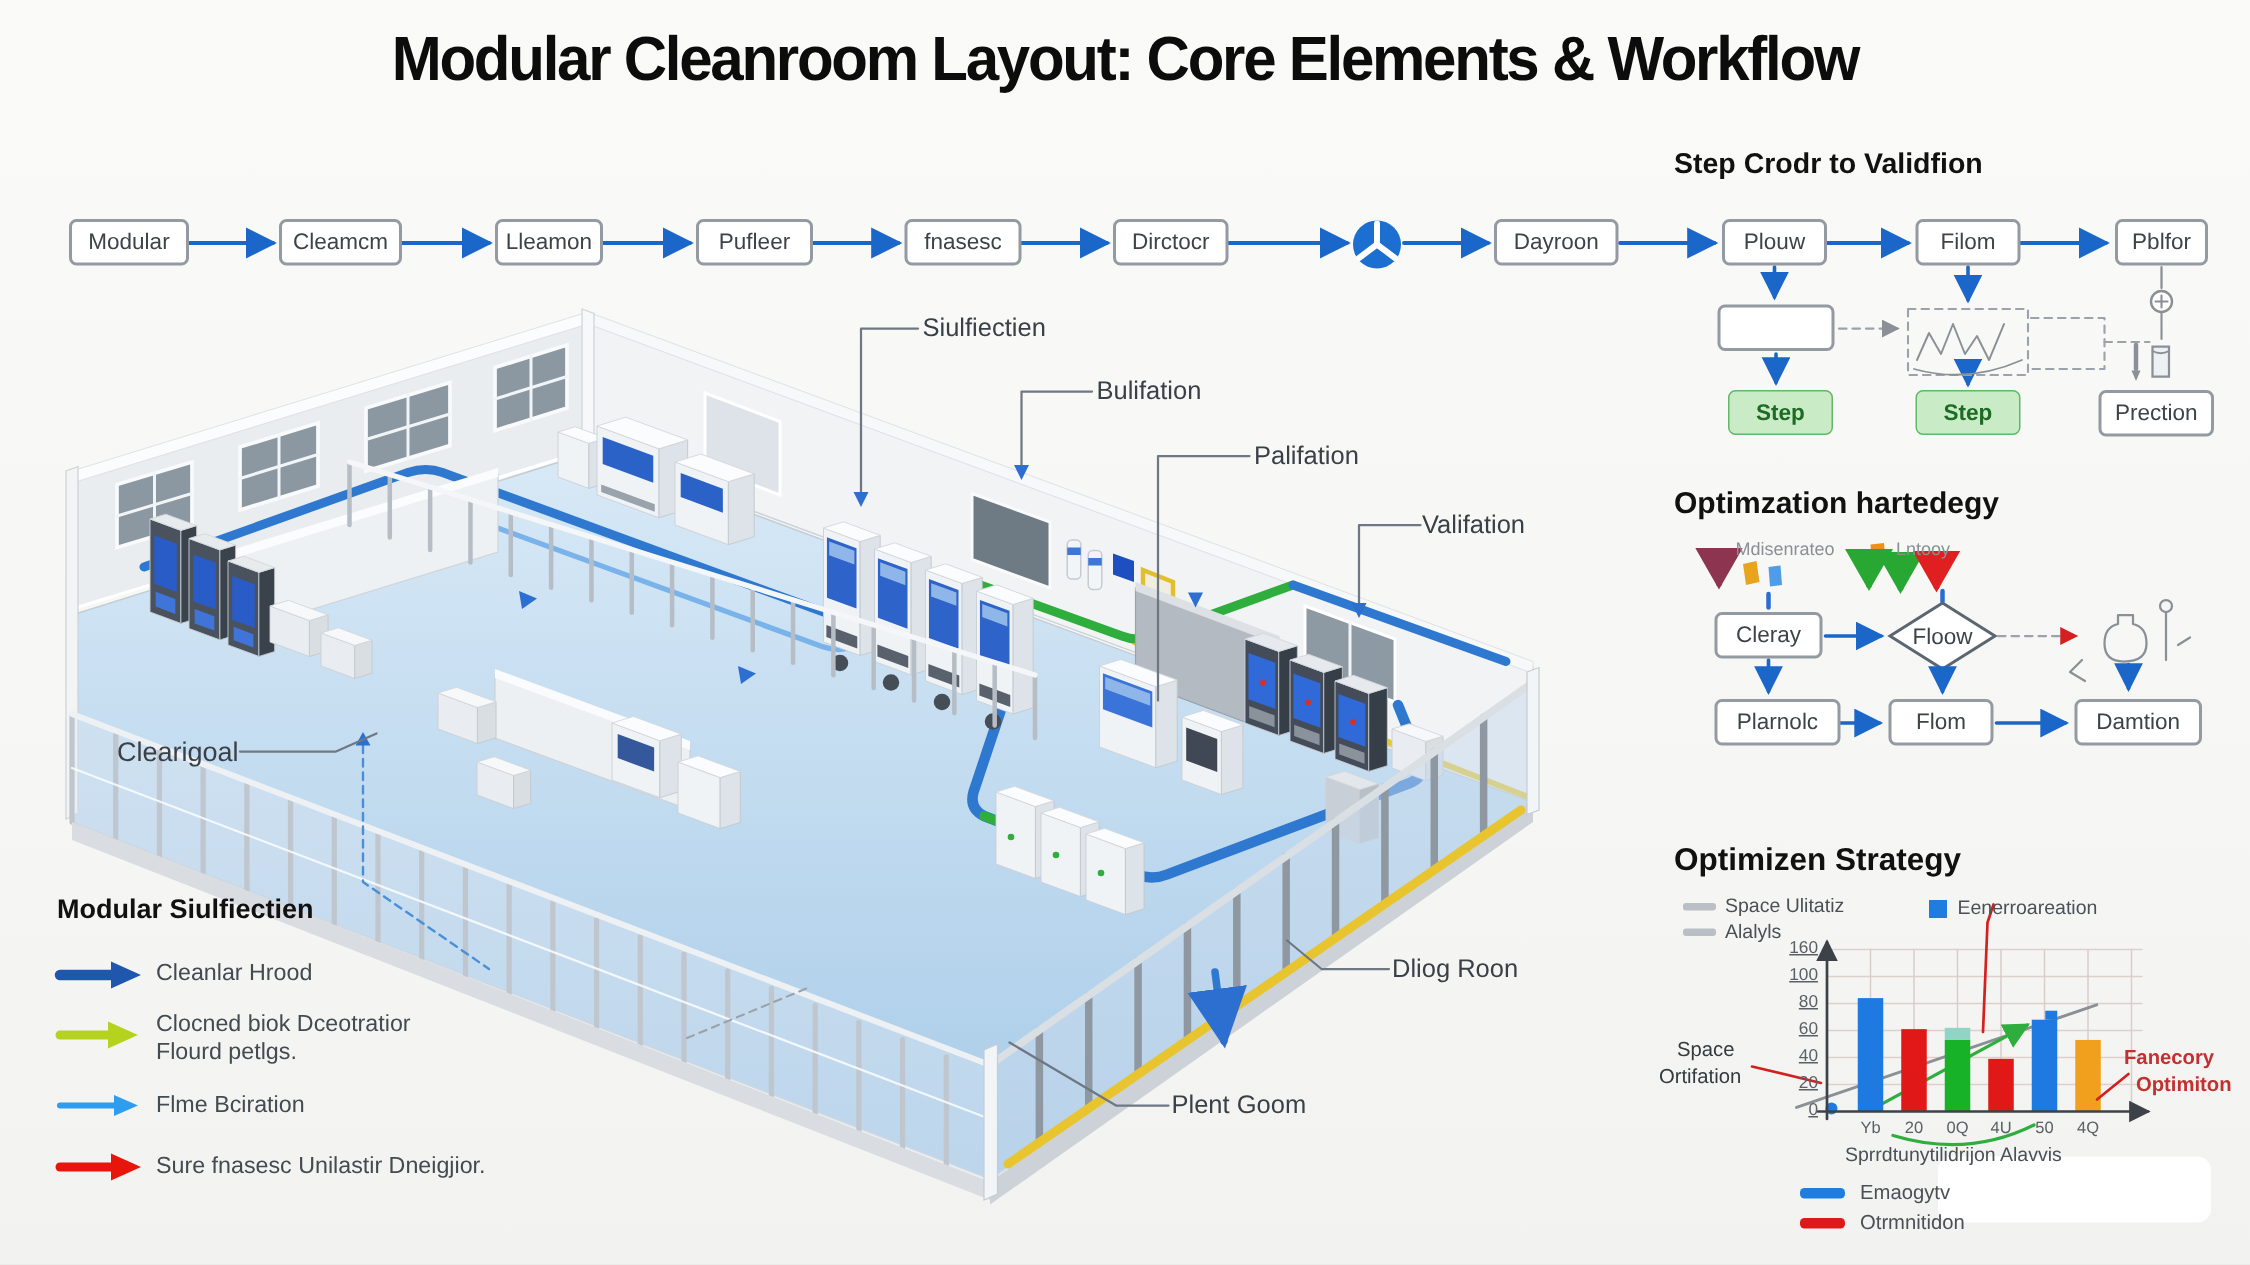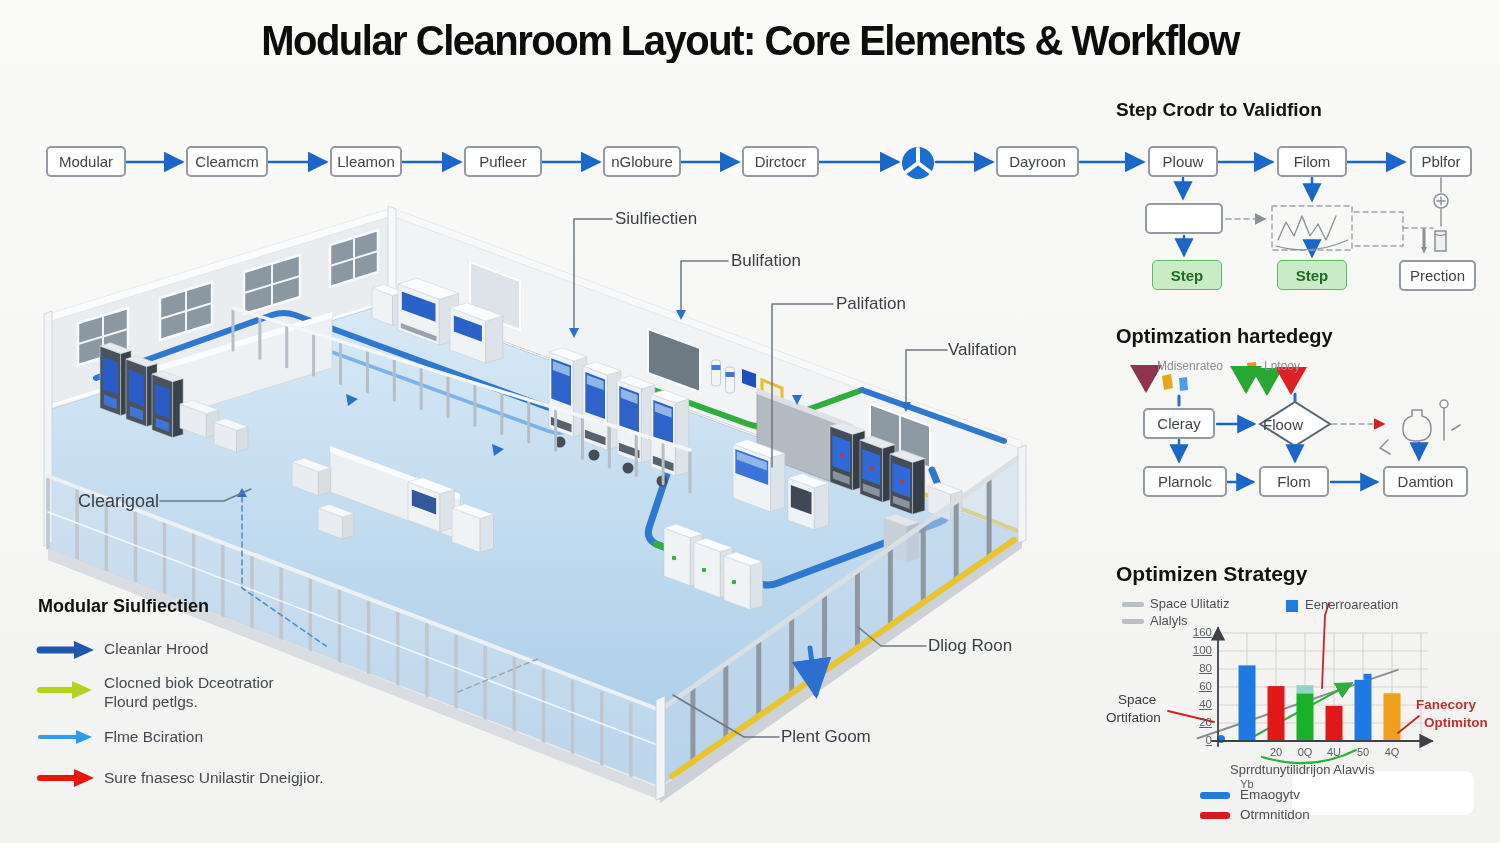--- a/index.html
+++ b/index.html
@@ -13,21 +13,21 @@
   .callout{font-size:17px;color:#3a4047;white-space:nowrap;}
   .note{font-size:12px;color:#8a9096;}
   .ticklbl{font-size:11.5px;color:#5a6066;text-align:right;width:26px;text-decoration:underline;}
   .catlbl{font-size:11px;color:#5a6066;text-align:center;width:26px;}
   .legdash{width:22px;height:5px;background:#b9bfc4;border-radius:2px;}
   .leglbl{font-size:13px;color:#4a5056;}
   .annL{font-size:13.5px;color:#343a40;}
   .annR{font-size:13.5px;font-weight:700;color:#c23030;}
   .capt{font-size:13px;color:#4a5056;}
   .itemlbl{font-size:15.5px;color:#434a50;}
-  .diamondlbl{font-size:15px;color:#3d4349;}
+  .diamondlbl{font-size:15px;color:#3d4349;text-align:center;}
 </style>
 </head>
 <body>
 
 <div id="stage">
   <svg id="gfx" width="1500" height="843">
     <defs>
       <linearGradient id="fg" x1="0" y1="0" x2="0" y2="1">
         <stop offset="0" stop-color="#d8e9f6"></stop>
           <stop offset="1" stop-color="#a8cbe8"></stop>
@@ -395,21 +395,21 @@
       <path d="M 40,778 L 74,778" fill="none" stroke="#e8150d" stroke-width="6" stroke-linecap="round" stroke-linejoin="round"></path>
       <polygon points="74.0,769.0 94.0,778.0 74.0,787.0" fill="#e8150d" stroke="none" stroke-width="1"></polygon>
     </svg>
 
   <div class="abs title">Modular Cleanroom Layout: Core Elements &amp; Workflow</div>
 
   <div class="abs flowbox" style="left:46px;top:146px;width:80px">Modular</div>
   <div class="abs flowbox" style="left:186px;top:146px;width:82px">Cleamcm</div>
   <div class="abs flowbox" style="left:330px;top:146px;width:72px">Lleamon</div>
   <div class="abs flowbox" style="left:464px;top:146px;width:78px">Pufleer</div>
-  <div class="abs flowbox" style="left:603px;top:146px;width:78px">nGlobure</div>
+  <div class="abs flowbox" style="left:603px;top:146px;width:78px">fnasesc</div>
   <div class="abs flowbox" style="left:742px;top:146px;width:77px">Dirctocr</div>
   <div class="abs flowbox" style="left:996px;top:146px;width:83px">Dayroon</div>
 
   <div class="abs heading" style="left:1116px;top:99px;font-size:19px">Step Crodr to Validfion</div>
   <div class="abs flowbox" style="left:1148px;top:146px;width:70px">Plouw</div>
   <div class="abs flowbox" style="left:1277px;top:146px;width:70px">Filom</div>
   <div class="abs flowbox" style="left:1410px;top:146px;width:62px">Pblfor</div>
   <div class="abs flowbox" style="left:1145px;top:203px;width:78px"></div>
   <div class="abs stepbox" style="left:1152px;top:260px;width:70px">Step</div>
   <div class="abs stepbox" style="left:1277px;top:260px;width:70px">Step</div>
@@ -455,19 +455,19 @@
   <div class="abs itemlbl" style="left:104px;top:693px">Flourd petlgs.</div>
   <div class="abs itemlbl" style="left:104px;top:728px">Flme Bciration</div>
   <div class="abs itemlbl" style="left:104px;top:769px">Sure fnasesc Unilastir Dneigjior.</div>
 <div class="abs ticklbl" style="left: 1186px; top: 734px;">0</div>
     <div class="abs ticklbl" style="left: 1186px; top: 716px;">20</div>
     <div class="abs ticklbl" style="left: 1186px; top: 698px;">40</div>
     <div class="abs ticklbl" style="left: 1186px; top: 680px;">60</div>
     <div class="abs ticklbl" style="left: 1186px; top: 662px;">80</div>
     <div class="abs ticklbl" style="left: 1186px; top: 644px;">100</div>
     <div class="abs ticklbl" style="left: 1186px; top: 626px;">160</div>
-    <div class="abs catlbl" style="left: 1234px; top: 746px; margin-top: 32px;">Yb</div>
+    <div class="abs catlbl" style="left: 1234px; top: 746px;">Yb</div>
     <div class="abs catlbl" style="left: 1263px; top: 746px;">20</div>
     <div class="abs catlbl" style="left: 1292px; top: 746px;">0Q</div>
     <div class="abs catlbl" style="left: 1321px; top: 746px;">4U</div>
     <div class="abs catlbl" style="left: 1350px; top: 746px;">50</div>
     <div class="abs catlbl" style="left: 1379px; top: 746px;">4Q</div>
   </div>
 
 </body></html>

